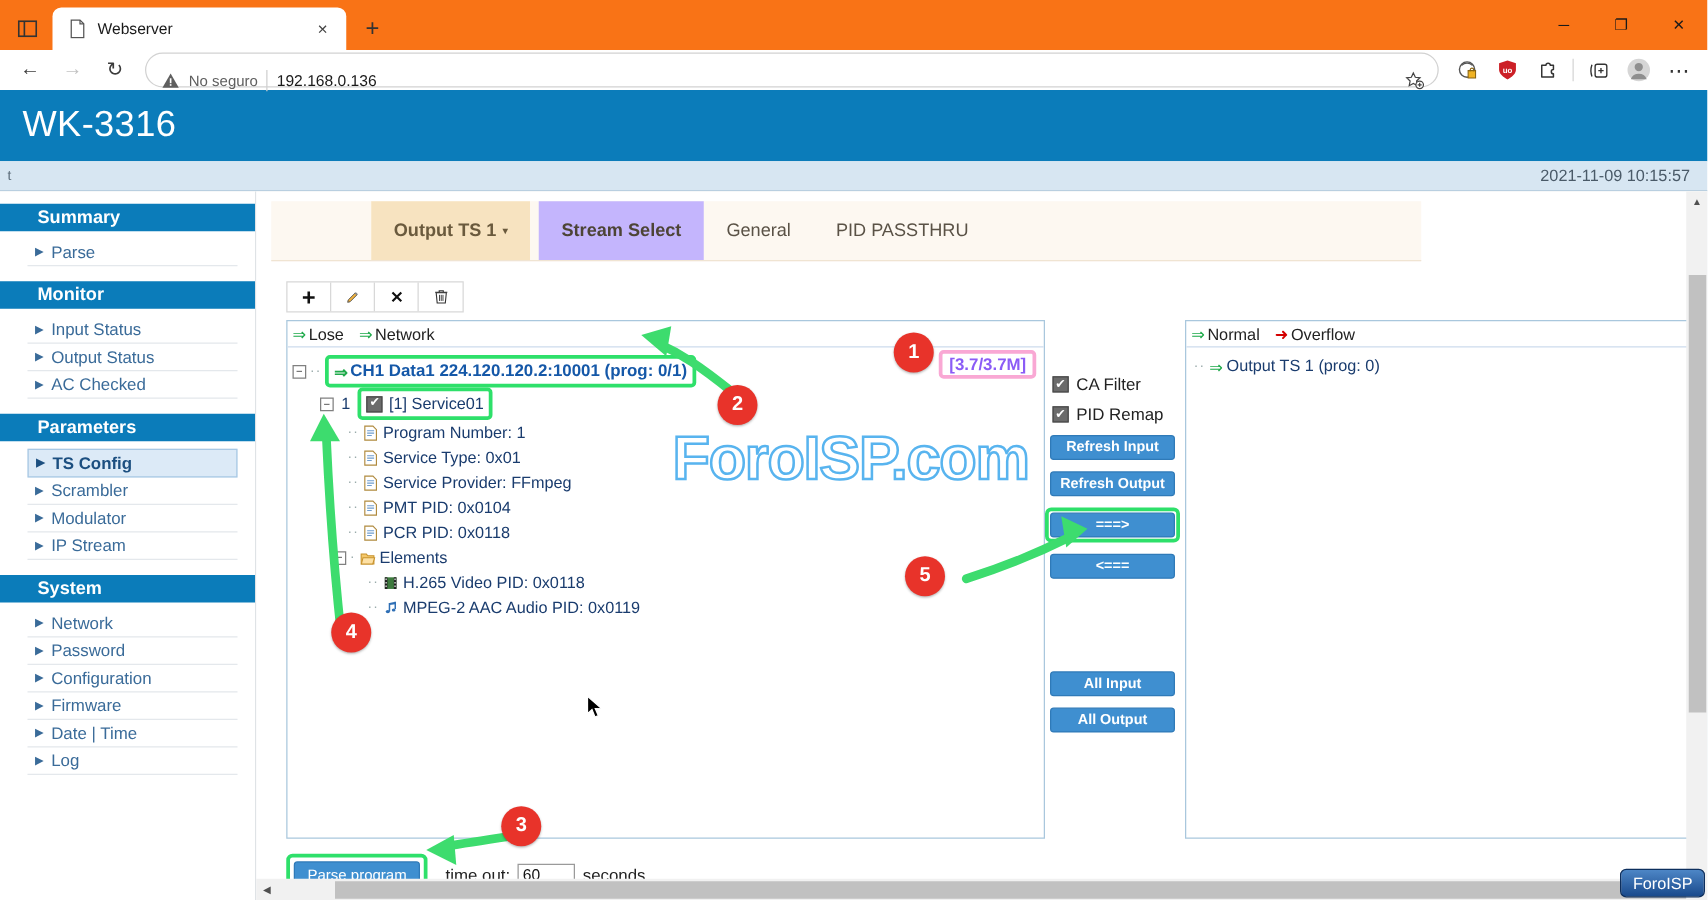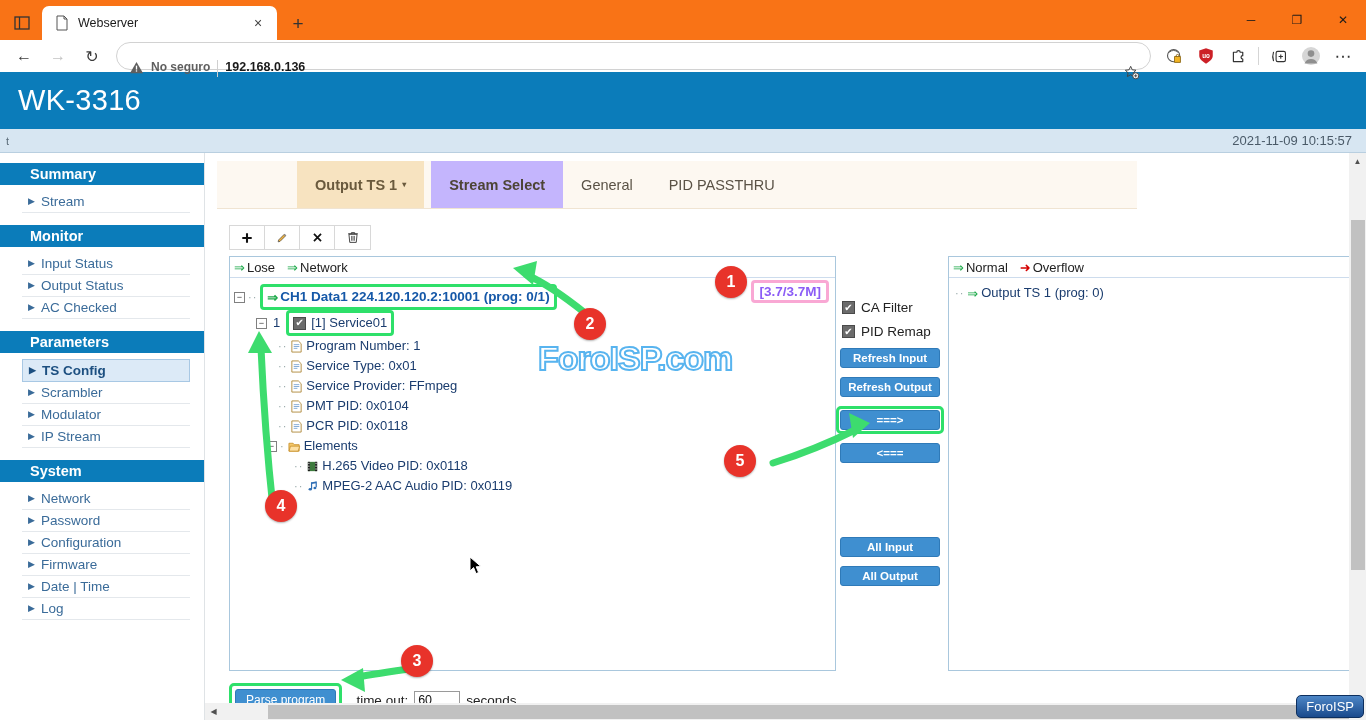--- a/index.html
+++ b/index.html
@@ -55,22 +55,22 @@
   }
   .nav-btn {
     width: 32px; height: 30px; display: flex;
     align-items: center; justify-content: center;
     font-size: 16px; color: #3b3b3b;
   }
   .nav-btn.disabled { color: #c3c3c3; }
   .omnibox {
     flex: 1; height: 28px; background: #fff;
     border: 1px solid #d2d2d2; border-radius: 14px;
-    display: flex; align-items: flex-start; padding: 17px 4px 0 12px;
-    margin: 0 6px; gap: 7px; min-width: 0; font-weight: bold;
+    display: flex; align-items: center; padding: 17px 4px 0 12px;
+    margin: 0 6px; gap: 7px; min-width: 0;
   }
   .warn-icon { width: 15px; height: 15px; flex: 0 0 15px; }
   .omnibox-security { font-size: 12px; color: #5f5f5f; white-space: nowrap; }
   .omnibox-sep { width: 1px; height: 17px; background: #d0d0d0; }
   .omnibox-url { font-size: 12.5px; color: #1a1a1a; flex: 1; }
   .omnibox-star {
     width: 28px; height: 26px; display: flex;
     align-items: center; justify-content: center;
   }
   .tb-icon {
@@ -208,21 +208,21 @@
   }
   .ficon {
     width: 13px; height: 13px; flex: 0 0 13px;
     display: inline-block;
   }
   .leaf-txt { color: #1a3c6e; }
 
   
   .watermark {
     position: absolute; left: 308px; top: 82px;
-    font-size: 34px; font-weight: bold; color: transparent;
+    font-size: 49px; font-weight: bold; color: transparent;
     -webkit-text-stroke: 2px #58b4ef; letter-spacing: -1px;
     pointer-events: none; white-space: nowrap;
   }
 
   
   .bitrate {
     position: absolute; right: 6px; top: 23px;
     border: 3px solid #f9a8d4; border-radius: 4px;
     padding: 1px 5px; font-size: 13.5px; font-weight: bold;
     color: #8b5cf6; background: #fff;
@@ -417,21 +417,21 @@
 
 <div class="page-body">
 
   <div class="sidebar">
 
     <div class="side-group">
       <div class="side-group-title">Summary</div>
       <div class="side-items">
         <div class="side-item">
           <span class="caret">▶</span>
-          <span>Stream</span>
+          <span>Parse</span>
         </div>
       </div>
     </div>
 
     <div class="side-group">
       <div class="side-group-title">Monitor</div>
       <div class="side-items">
         <div class="side-item">
           <span class="caret">▶</span>
           <span>Input Status</span>

